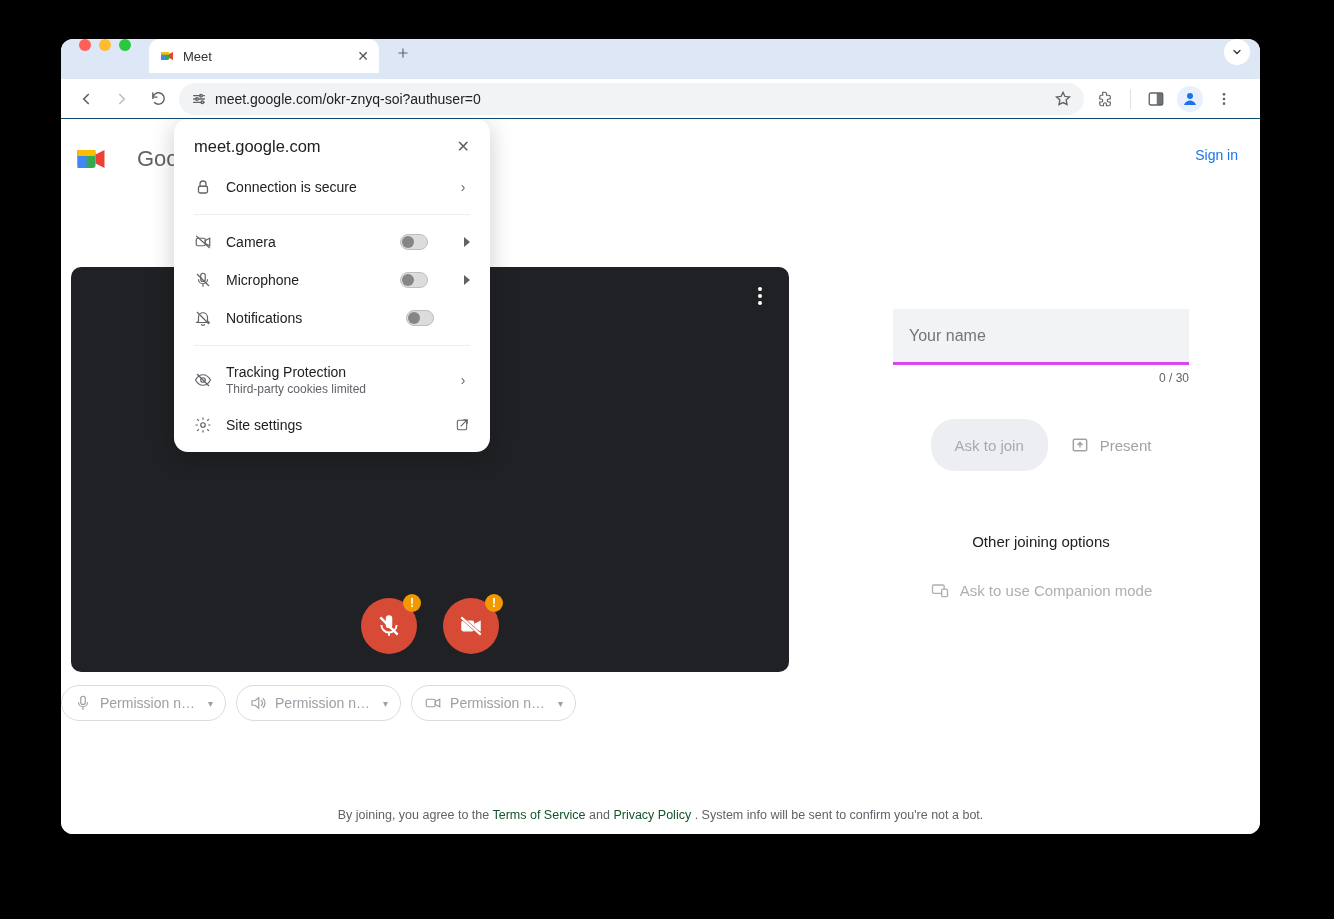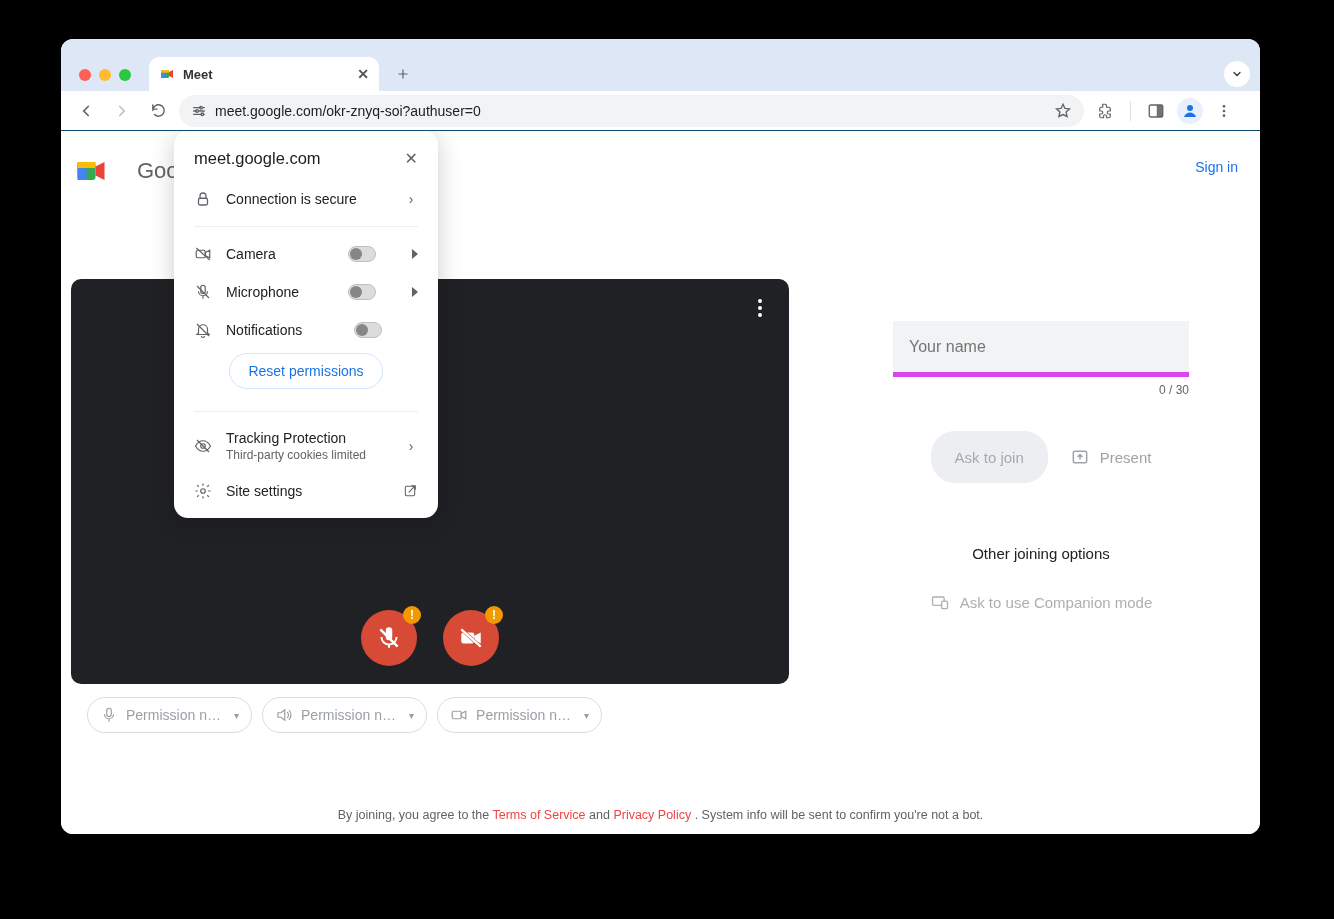--- a/index.html
+++ b/index.html
@@ -12,25 +12,24 @@
     width: 1199px; height: 795px;
     background: #fff;
     border-radius: 12px;
     overflow: hidden;
     box-shadow: 0 10px 40px rgba(0,0,0,.4);
     display: flex; flex-direction: column;
   }
 
   
   .tab-strip {
-    height: 52px;
+    height: 40px;
     background: #dde7f6;
-    display: flex; align-items: flex-end;
+    display: flex; align-items: flex-start;
     padding-left: 12px;
-    font-weight: bold;
   }
   .traffic-lights { display: flex; gap: 8px; align-items: center; padding: 0 8px 10px 6px; }
   .dot { width: 12px; height: 12px; border-radius: 50%; }
   .dot.red { background: #ff5f57; } .dot.yellow { background: #febc2e; } .dot.green { background: #28c840; }
   .tab {
     background: #fff; height: 34px; width: 230px;
     border-radius: 10px 10px 0 0;
     display: flex; align-items: center; gap: 8px;
     padding: 0 10px; font-size: 13px; color: #333;
     position: relative; margin-left: 10px;
@@ -69,43 +68,43 @@
 
   
   .video-area { position:absolute; left:10px; top:148px; width:718px; height:405px; background:#202124; border-radius:10px; }
   .video-more { position:absolute; right:14px; top:14px; color:#fff; display:flex; flex-direction:column; gap:3px; align-items:center; justify-content:center; width:30px; height:30px; }
   .video-more span{ width:4px; height:4px; background:#fff; border-radius:50%; }
   .av-controls { position:absolute; left:50%; bottom:18px; transform:translateX(-50%); display:flex; gap:26px; }
   .av-btn { width:56px; height:56px; border-radius:50%; background:#d64a36; display:flex; align-items:center; justify-content:center; position:relative; }
   .av-badge { position:absolute; top:-4px; right:-4px; width:18px; height:18px; border-radius:50%; background:#f29900; color:#fff; font-size:12px; display:flex; align-items:center; justify-content:center; font-weight:bold; }
 
   
-  .perm-row { position:absolute; left:26px; top:566px; display:flex; gap:10px;text-align:right; }
+  .perm-row { position:absolute; left:0; top:566px; display:flex; gap:10px;text-align:right; }
   .chip { height:36px; border:1px solid #dadce0; border-radius:18px; padding:0 12px; display:flex; align-items:center; gap:8px; color:#9aa0a6; font-size:14px; max-width:168px; }
   .chip .txt { white-space:nowrap; overflow:hidden; text-overflow:ellipsis; max-width:100px; }
   .chip .drop-ic { font-size:10px; color:#9aa0a6; }
 
   
   .join-panel { position:absolute; right:24px; top:190px; width:390px; display:flex; flex-direction:column; align-items:center; }
   .join-title { font-size:28px; color:#202124; margin-bottom:24px; }
-  .name-field { width:296px; height:56px; background:#f1f3f4; border:none; border-bottom:5px solid #d946ef; padding:0 16px; font-size:16px; color:#5f6368; outline:none; }
+  .name-field { width:296px; height:56px; background:#f1f3f4; border:none; border-bottom:3px solid #d946ef; padding:0 16px; font-size:16px; color:#5f6368; outline:none; }
   .name-count { width:296px; text-align:right; font-size:12px; color:#5f6368; margin-top:6px; }
   .join-buttons { display:flex; gap:22px; margin-top:34px; align-items:center; }
   .ask-btn { background:#eceef1; color:#a6aab0; border:none; border-radius:24px; height:52px; padding:0 24px; font-size:15px; }
   .present-btn { background:transparent; color:#9fa3a8; border:none; display:flex; align-items:center; gap:10px; font-size:15px; }
   .other-title { margin-top:62px; font-size:15px; color:#202124; }
   .companion { margin-top:30px; color:#acafb3; font-size:15px; display:flex; align-items:center; gap:10px; }
 
   
   .footer { position:absolute; bottom:12px; left:0; right:0; text-align:center; font-size:12.5px; color:#5f6368; }
-  .footer a { color:#ef4444; text-decoration:none; }
+  .footer a { color:#14532d; text-decoration:none; }
 
   
   .popover {
-    position:absolute; left:113px; top:0px; width:264px;
+    position:absolute; left:113px; top:0px; width:316px;
     background:#fff; border-radius:14px; box-shadow:0 4px 24px rgba(0,0,0,.2);
     padding: 18px 0 8px 0; z-index: 50;
   }
   .pop-head { display:flex; align-items:center; justify-content:space-between; padding:0 20px 12px 20px; }
   .pop-head .host { font-size:16.5px; color:#202124; font-weight:500; }
   .pop-head .close { color:#5f6368; cursor:pointer; font-size:16px; }
   .pop-row { display:flex; align-items:center; padding:10px 20px; gap:14px; font-size:14px; color:#202124; position:relative; }
   .pop-row .label { flex:1; }
   .pop-sub { font-size:12px; color:#5f6368; margin-top:2px; }
   .toggle { width:28px; height:16px; border-radius:10px; background:#dcdcdc; border:1px solid #bfbfbf; position:relative; }
@@ -354,23 +353,20 @@
       <div class="pop-row">
         <svg class="icon16" viewBox="0 0 24 24">
             <path d="M6 16V11a6 6 0 0 1 12 0v5l2 2H4l2-2z" fill="none" stroke="#5f6368" stroke-width="1.6"></path>
             <path d="M10 20a2 2 0 0 0 4 0" fill="none" stroke="#5f6368" stroke-width="1.6"></path>
             <line x1="4" y1="4" x2="20" y2="20" stroke="#5f6368" stroke-width="1.6"></line>
           </svg>
         <span class="label">Notifications</span>
         <div class="toggle"></div>
         <span style="width:22px"></span>
       </div>
-      <div class="reset-wrap">
-        <button class="reset-btn">Reset permissions</button>
-      </div>
       <div class="pop-divider"></div>
       <div class="pop-row">
         <svg class="icon16" viewBox="0 0 24 24">
             <path d="M2 12s4-7 10-7 10 7 10 7-4 7-10 7S2 12 2 12z" fill="none" stroke="#5f6368" stroke-width="1.6"></path>
             <circle cx="12" cy="12" r="3" fill="none" stroke="#5f6368" stroke-width="1.6"></circle>
             <line x1="4" y1="4" x2="20" y2="20" stroke="#5f6368" stroke-width="1.6"></line>
           </svg>
         <div style="flex:1">
           <div class="label">Tracking Protection</div>
           <div class="pop-sub">Third-party cookies limited</div>

